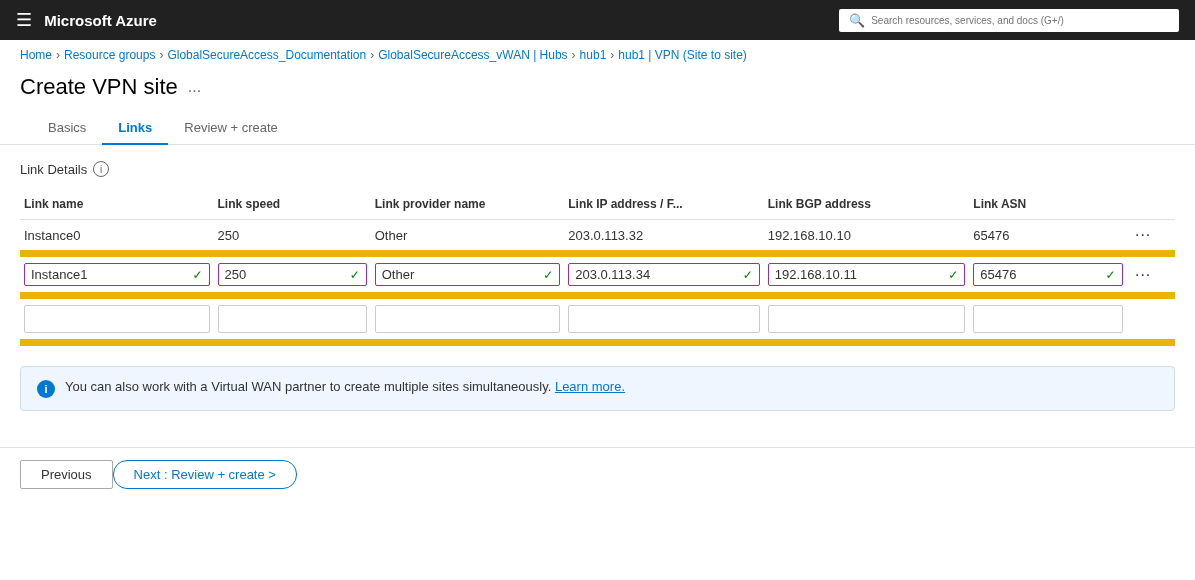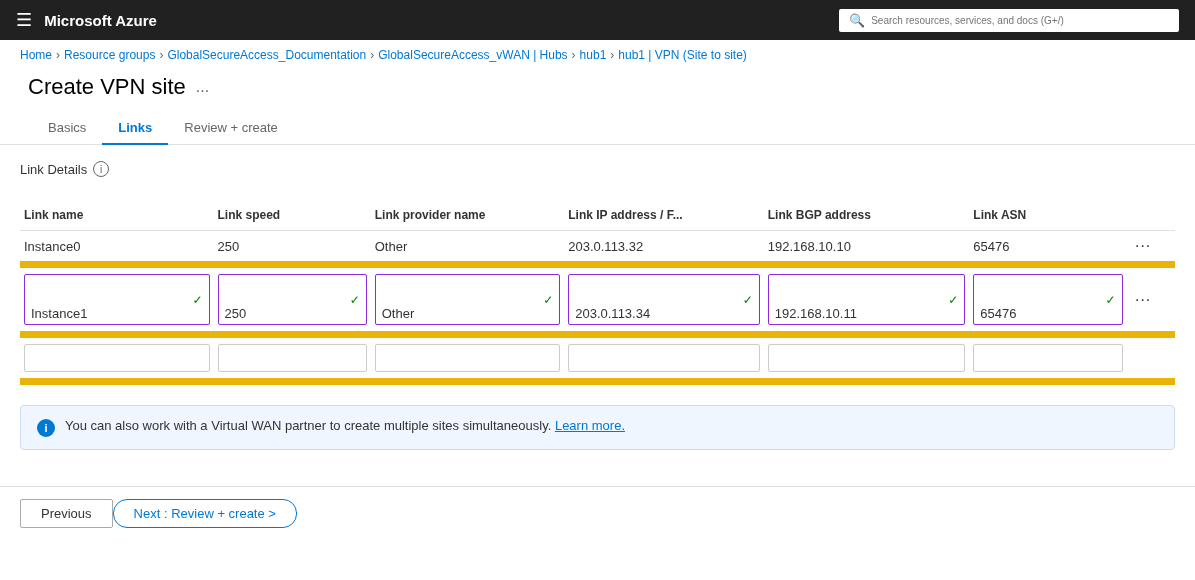--- a/index.html
+++ b/index.html
@@ -47,21 +47,21 @@
       display: flex;
       align-items: center;
       flex-wrap: wrap;
       gap: 4px;
     }
     .breadcrumb a { color: #0078d4; text-decoration: none; }
     .breadcrumb-sep { color: #666; }
 
     
     .page-header {
-      padding: 4px 28px 12px;
+      padding: 4px 20px 12px;
       display: flex;
       align-items: center;
       gap: 10px;
     }
     .page-title { font-size: 22px; font-weight: 400; color: #000; }
     .page-more { color: #666; font-size: 16px; cursor: pointer; }
 
     
     .tabs {
       display: flex;
@@ -86,21 +86,21 @@
     
     .main-content { padding: 16px 20px; }
 
     .section-label {
       font-size: 13px;
       font-weight: 500;
       color: #333;
       display: flex;
       align-items: center;
       gap: 6px;
-      margin-bottom: 23px;
+      margin-bottom: 12px;
     }
     .info-icon {
       width: 16px; height: 16px;
       border: 1px solid #666;
       border-radius: 50%;
       display: inline-flex;
       align-items: center;
       justify-content: center;
       font-size: 10px;
       color: #666;
@@ -141,21 +141,20 @@
       width: 100%;
     }
     .cell-input input {
       border: none;
       outline: none;
       font-size: 13px;
       color: #333;
       background: transparent;
       width: 100%;
       min-width: 0;
-      margin-top: 28px;
     }
     .cell-input .check-icon { color: #008000; font-size: 12px; flex-shrink: 0; }
 
     .cell-input-empty {
       display: flex;
       align-items: center;
       border: 1px solid #ccc;
       border-radius: 2px;
       padding: 3px 6px;
       background: #fff;

